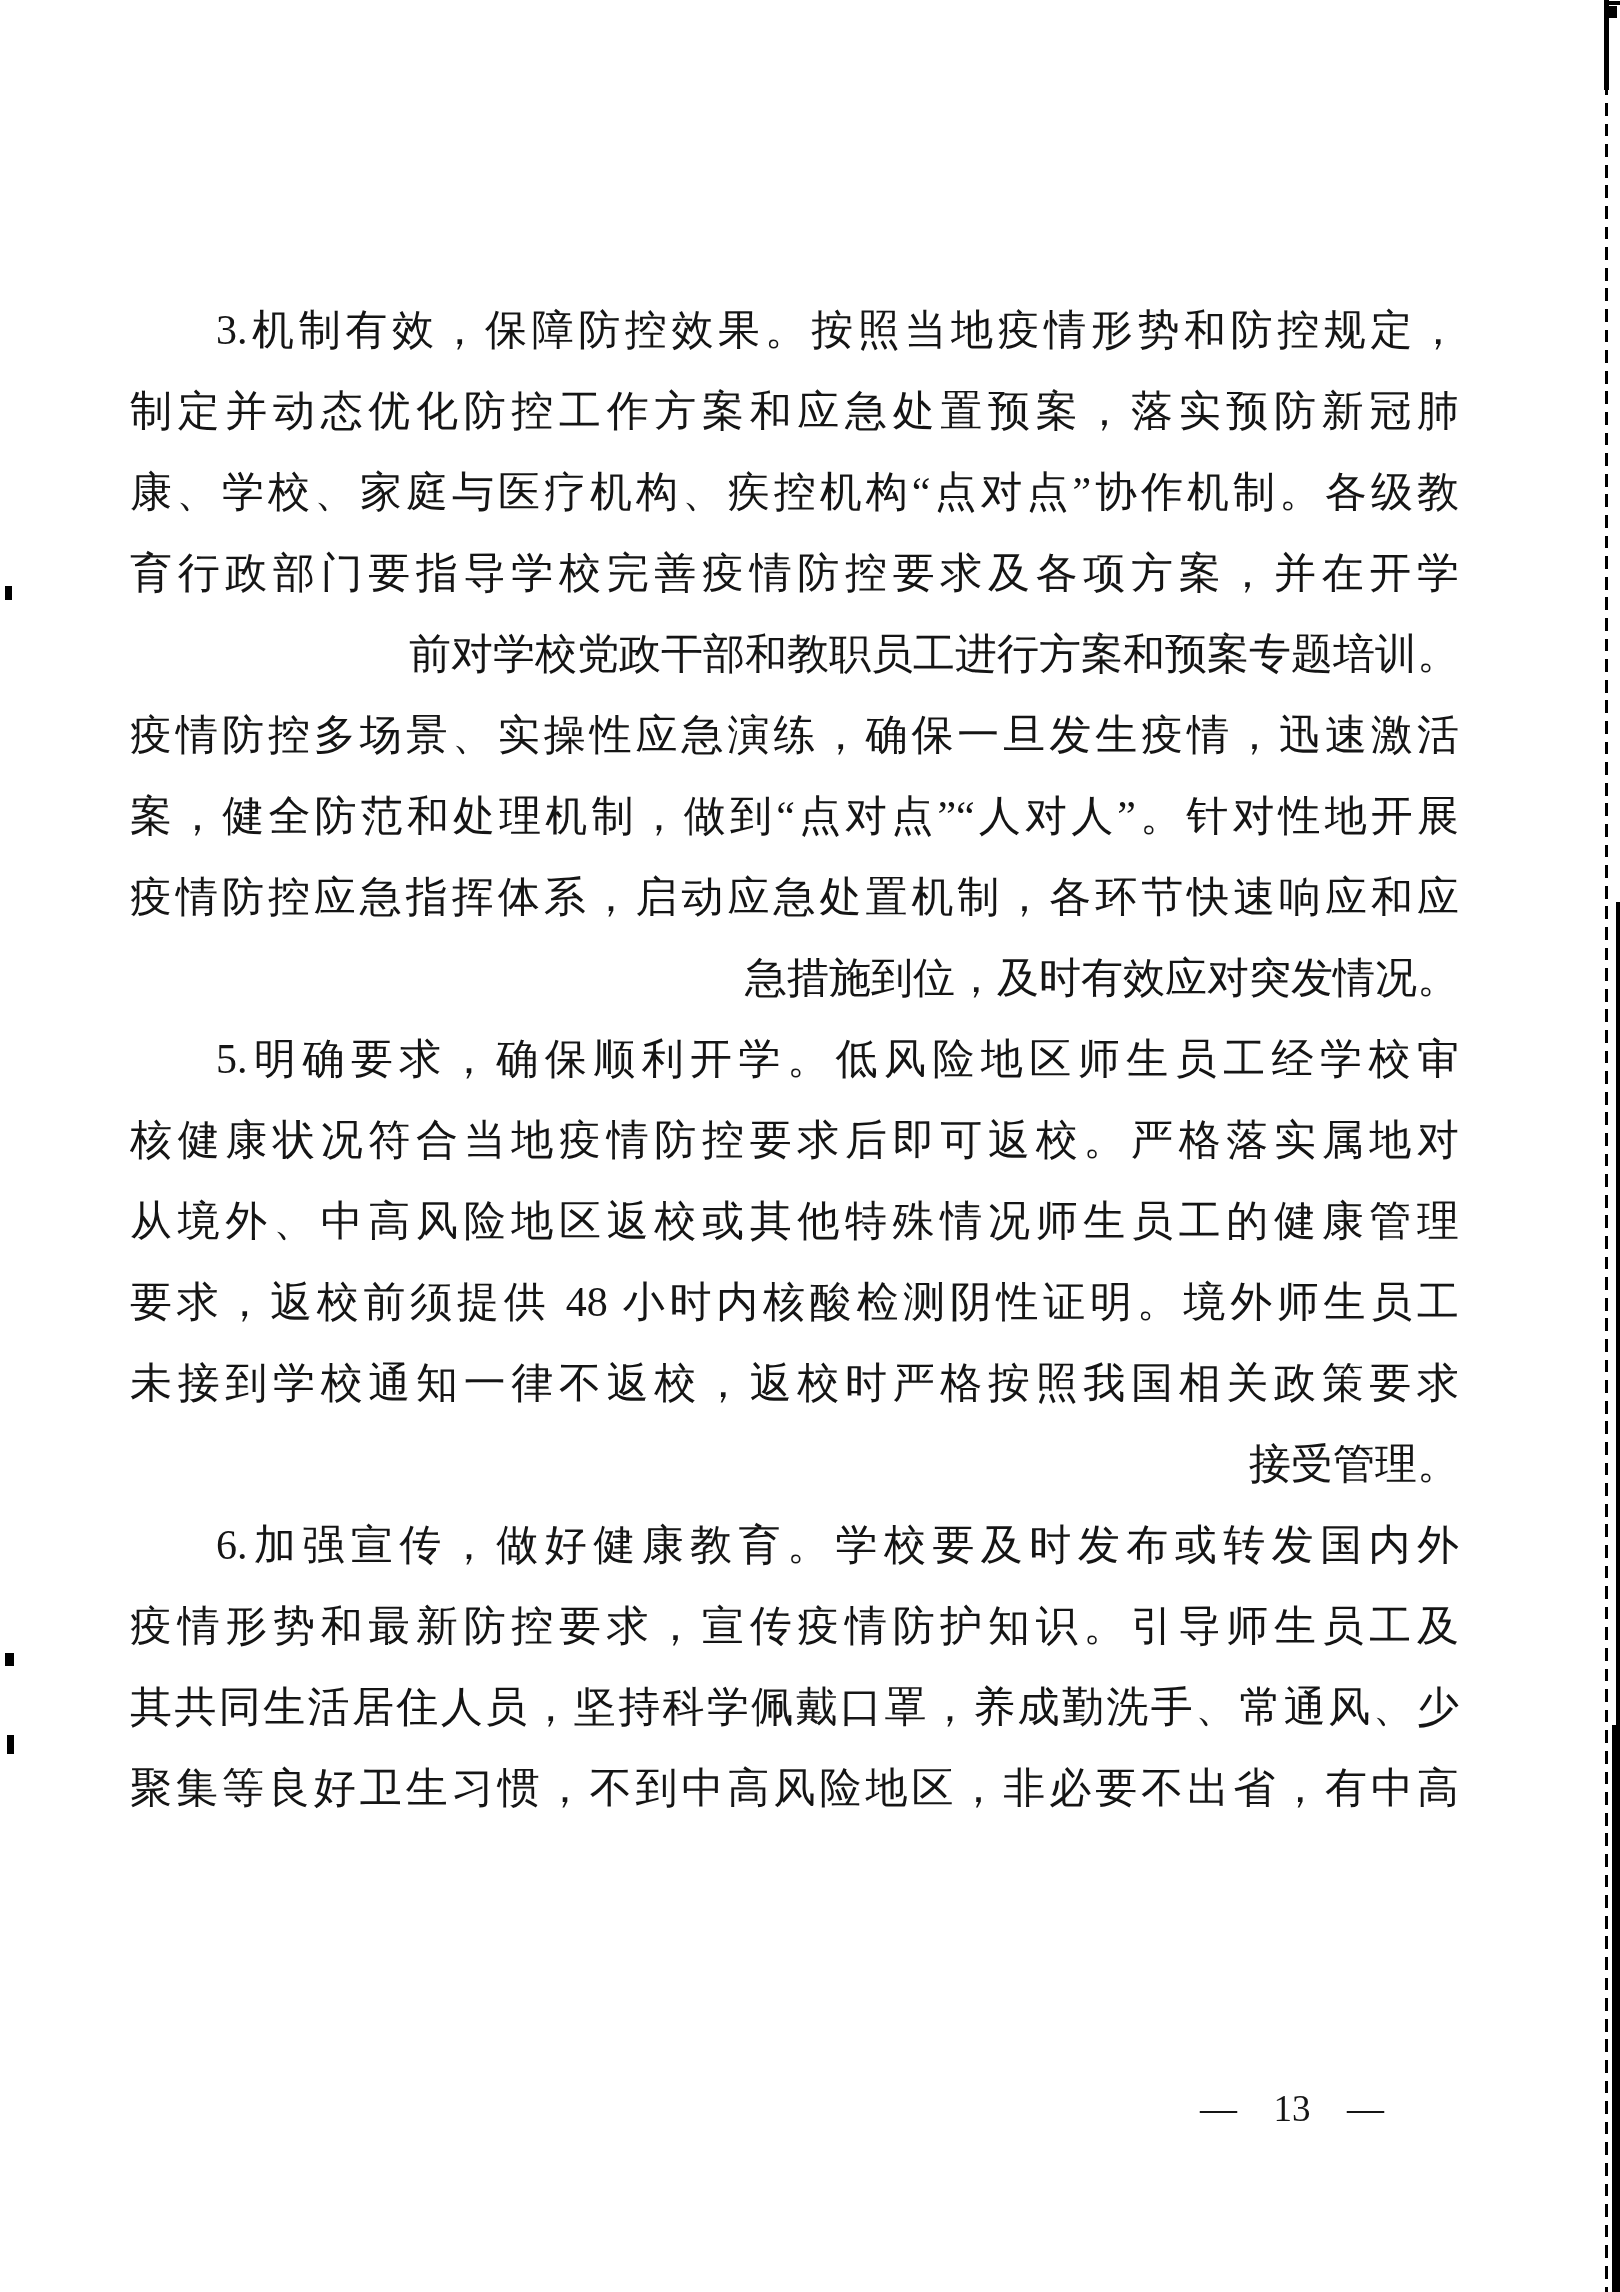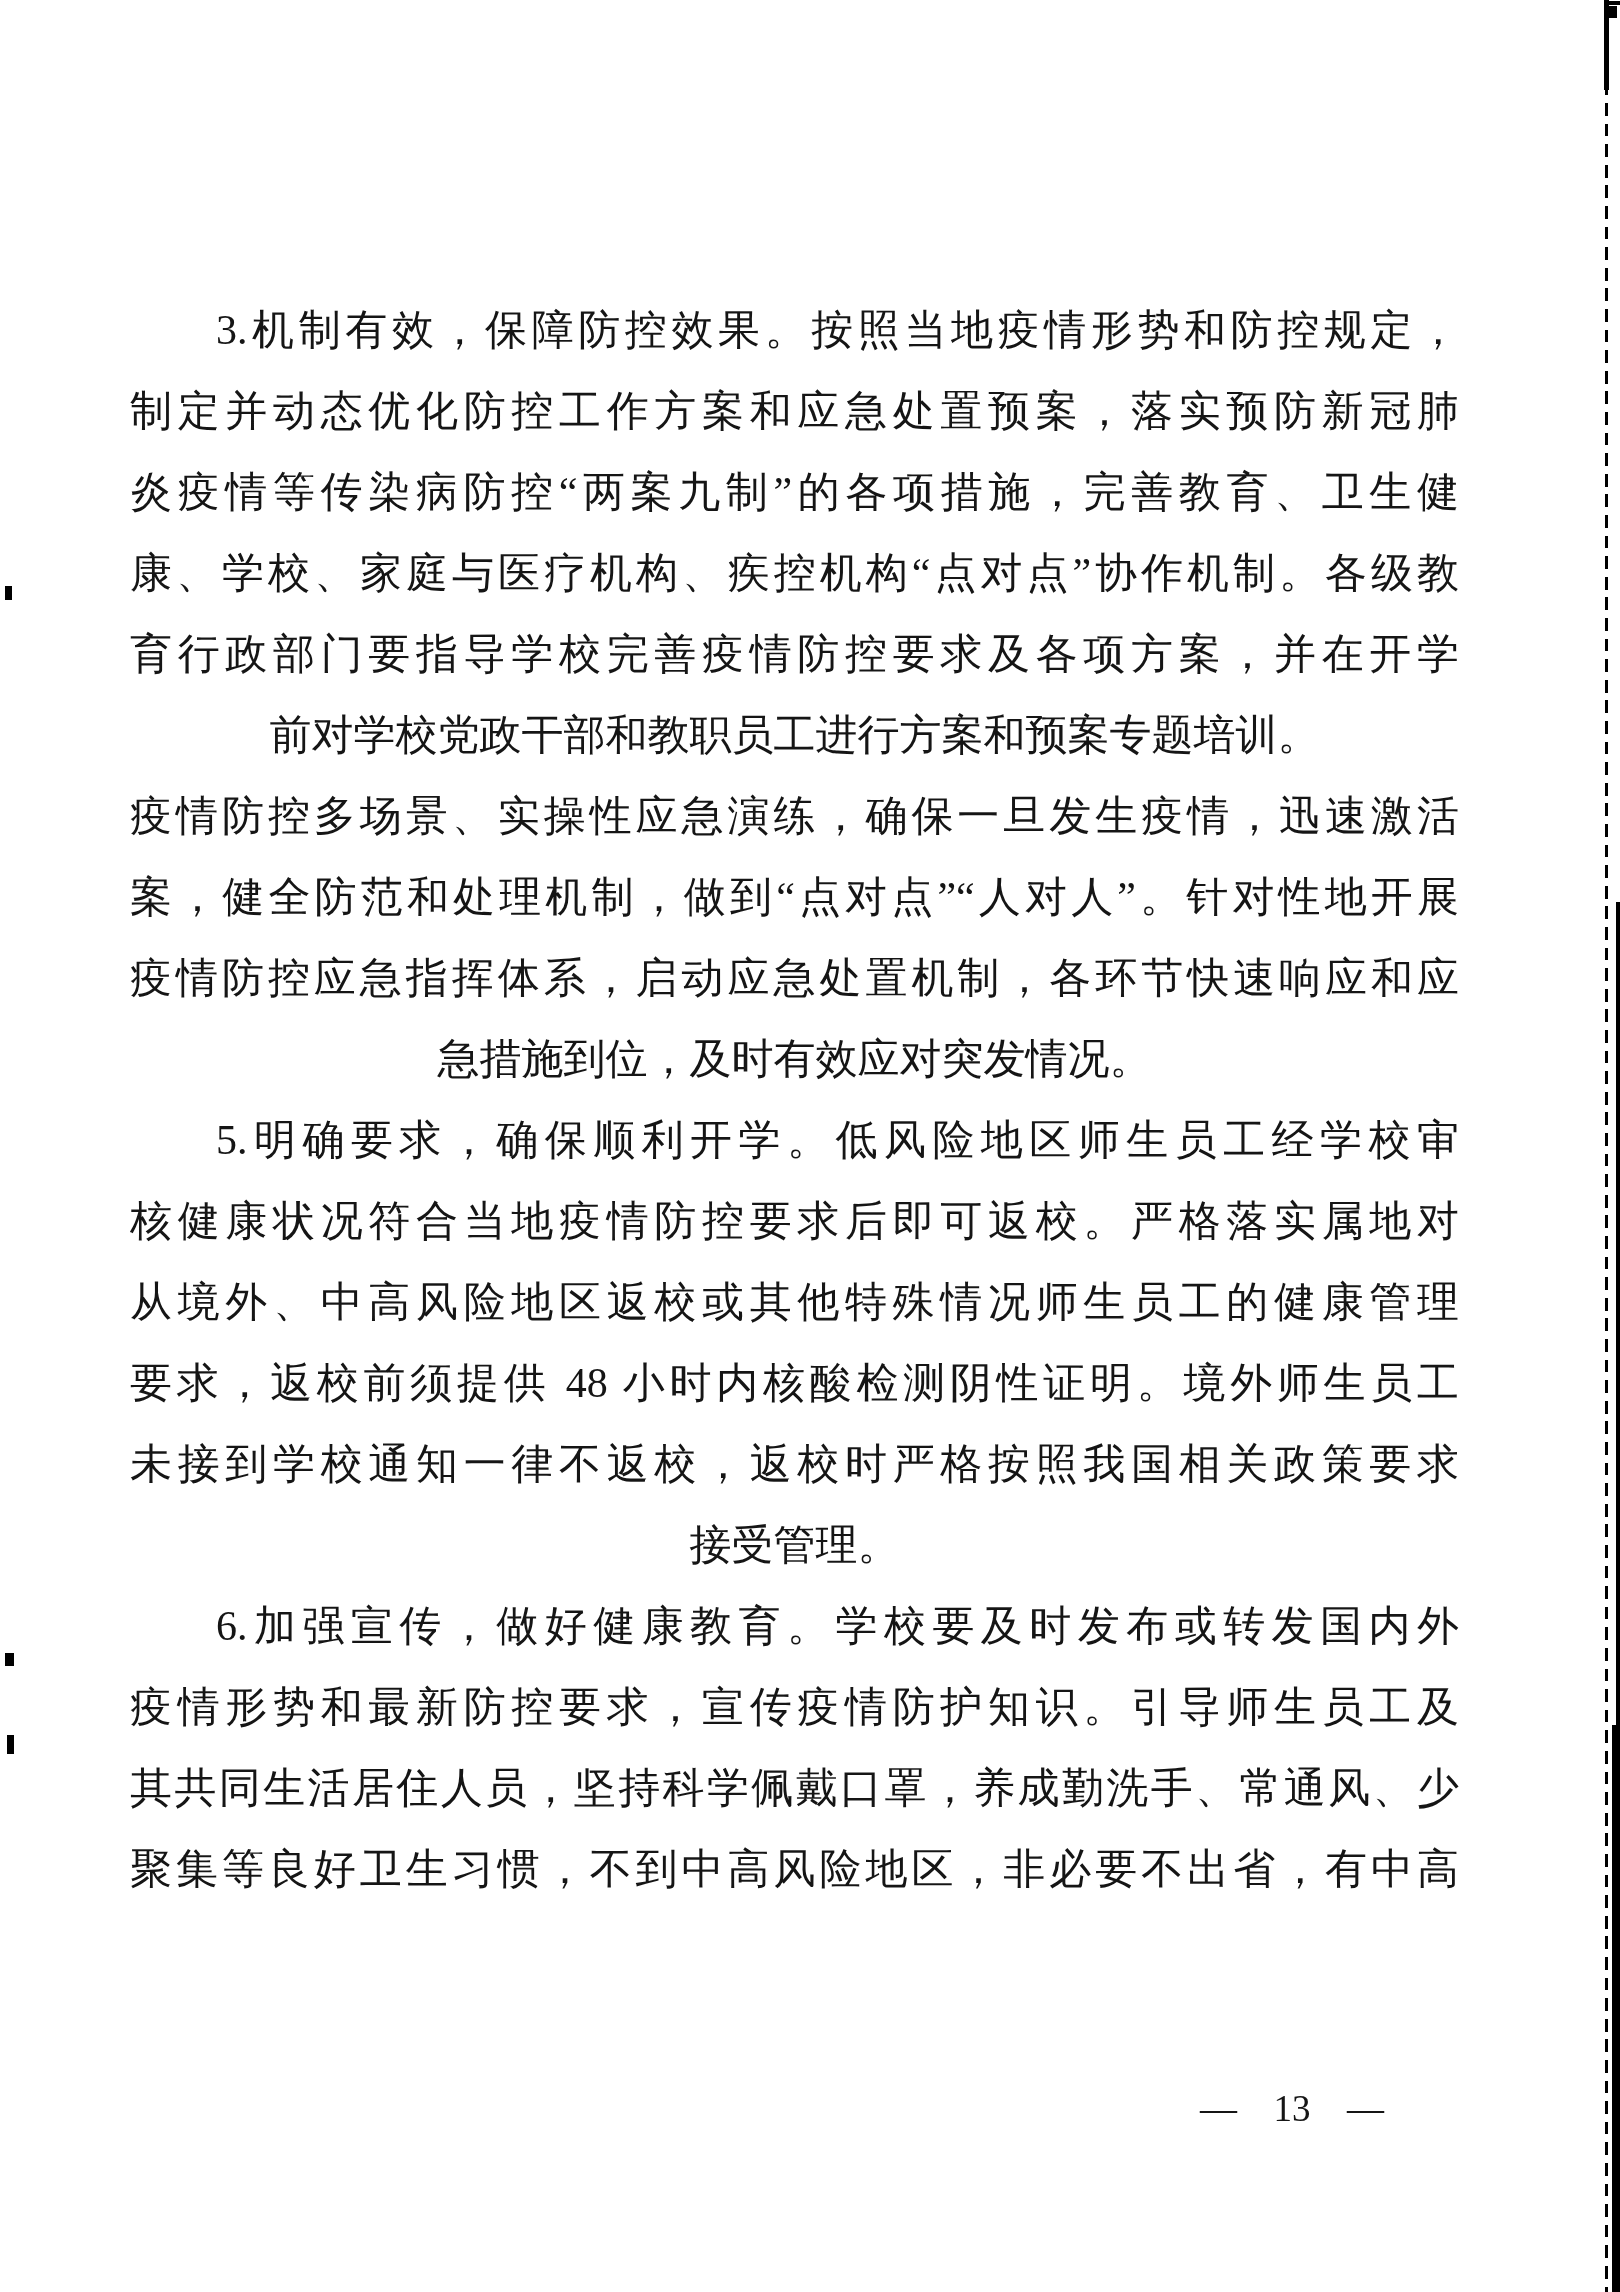--- a/index.html
+++ b/index.html
@@ -17,21 +17,21 @@
     left: 130px;
     top: 290px;
     width: 1329px;
   }
   .line {
     height: 81px;
     line-height: 81px;
     font-size: 42px;
     white-space: normal;
     overflow: visible;
-    text-align: center;
+    text-align: right;
   }
   .line.just {
     text-align: justify;
     text-align-last: justify;
     text-justify: inter-character;
   }
   .line.indent {
     padding-left: 86px;
   }
   .footer {
@@ -67,21 +67,20 @@
   .mark-3 { left: 6.9px; top: 1735px; width: 6.9px; height: 18.6px; }
 </style>
 </head>
 <body>
 
 <div class="page">
 
   <div id="text-block">
       <div class="line indent just">3.机制有效，保障防控效果。按照当地疫情形势和防控规定，</div>
       <div class="line just">制定并动态优化防控工作方案和应急处置预案，落实预防新冠肺</div>
-      <div class="line just">炎疫情等传染病防控“两案九制”的各项措施，完善教育、卫生健</div>
       <div class="line just">康、学校、家庭与医疗机构、疾控机构“点对点”协作机制。各级教</div>
       <div class="line just">育行政部门要指导学校完善疫情防控要求及各项方案，并在开学</div>
       <div class="line">前对学校党政干部和教职员工进行方案和预案专题培训。</div>
       <div class="line just">疫情防控多场景、实操性应急演练，确保一旦发生疫情，迅速激活</div>
       <div class="line just">案，健全防范和处理机制，做到“点对点”“人对人”。针对性地开展</div>
       <div class="line just">疫情防控应急指挥体系，启动应急处置机制，各环节快速响应和应</div>
       <div class="line">急措施到位，及时有效应对突发情况。</div>
       <div class="line indent just">5.明确要求，确保顺利开学。低风险地区师生员工经学校审</div>
       <div class="line just">核健康状况符合当地疫情防控要求后即可返校。严格落实属地对</div>
       <div class="line just">从境外、中高风险地区返校或其他特殊情况师生员工的健康管理</div>

